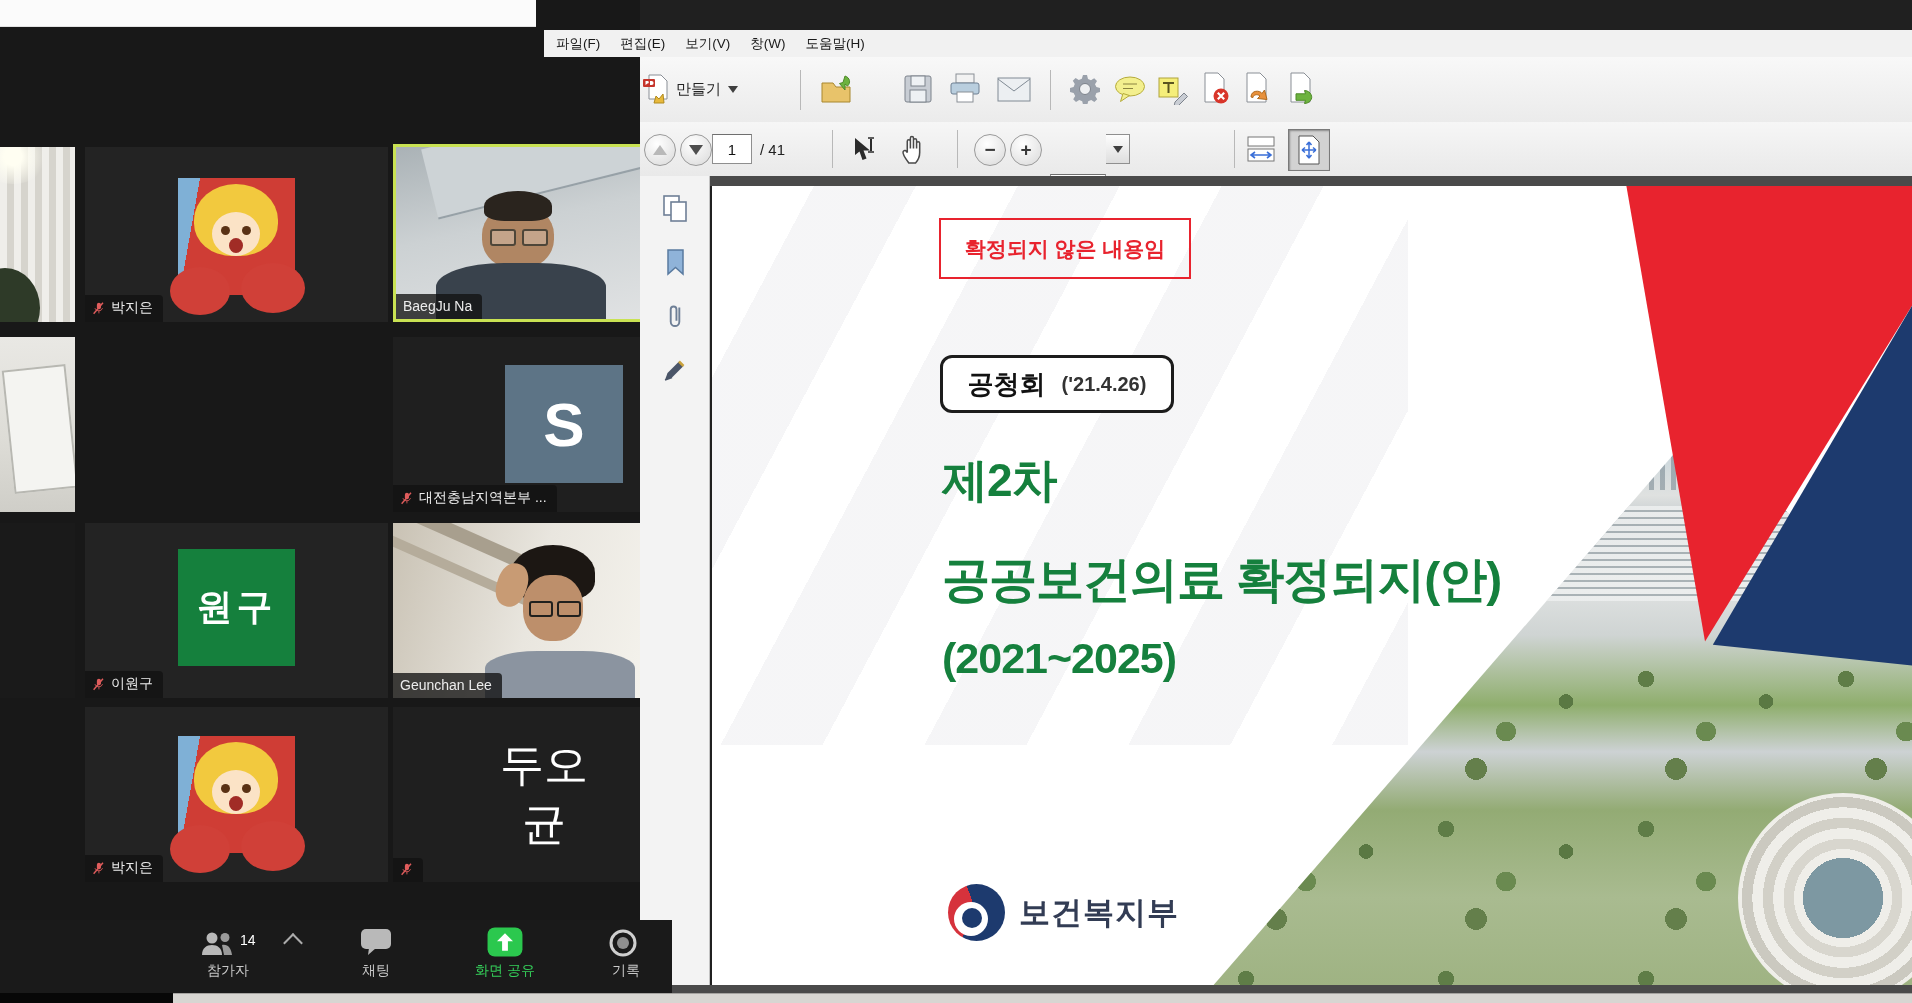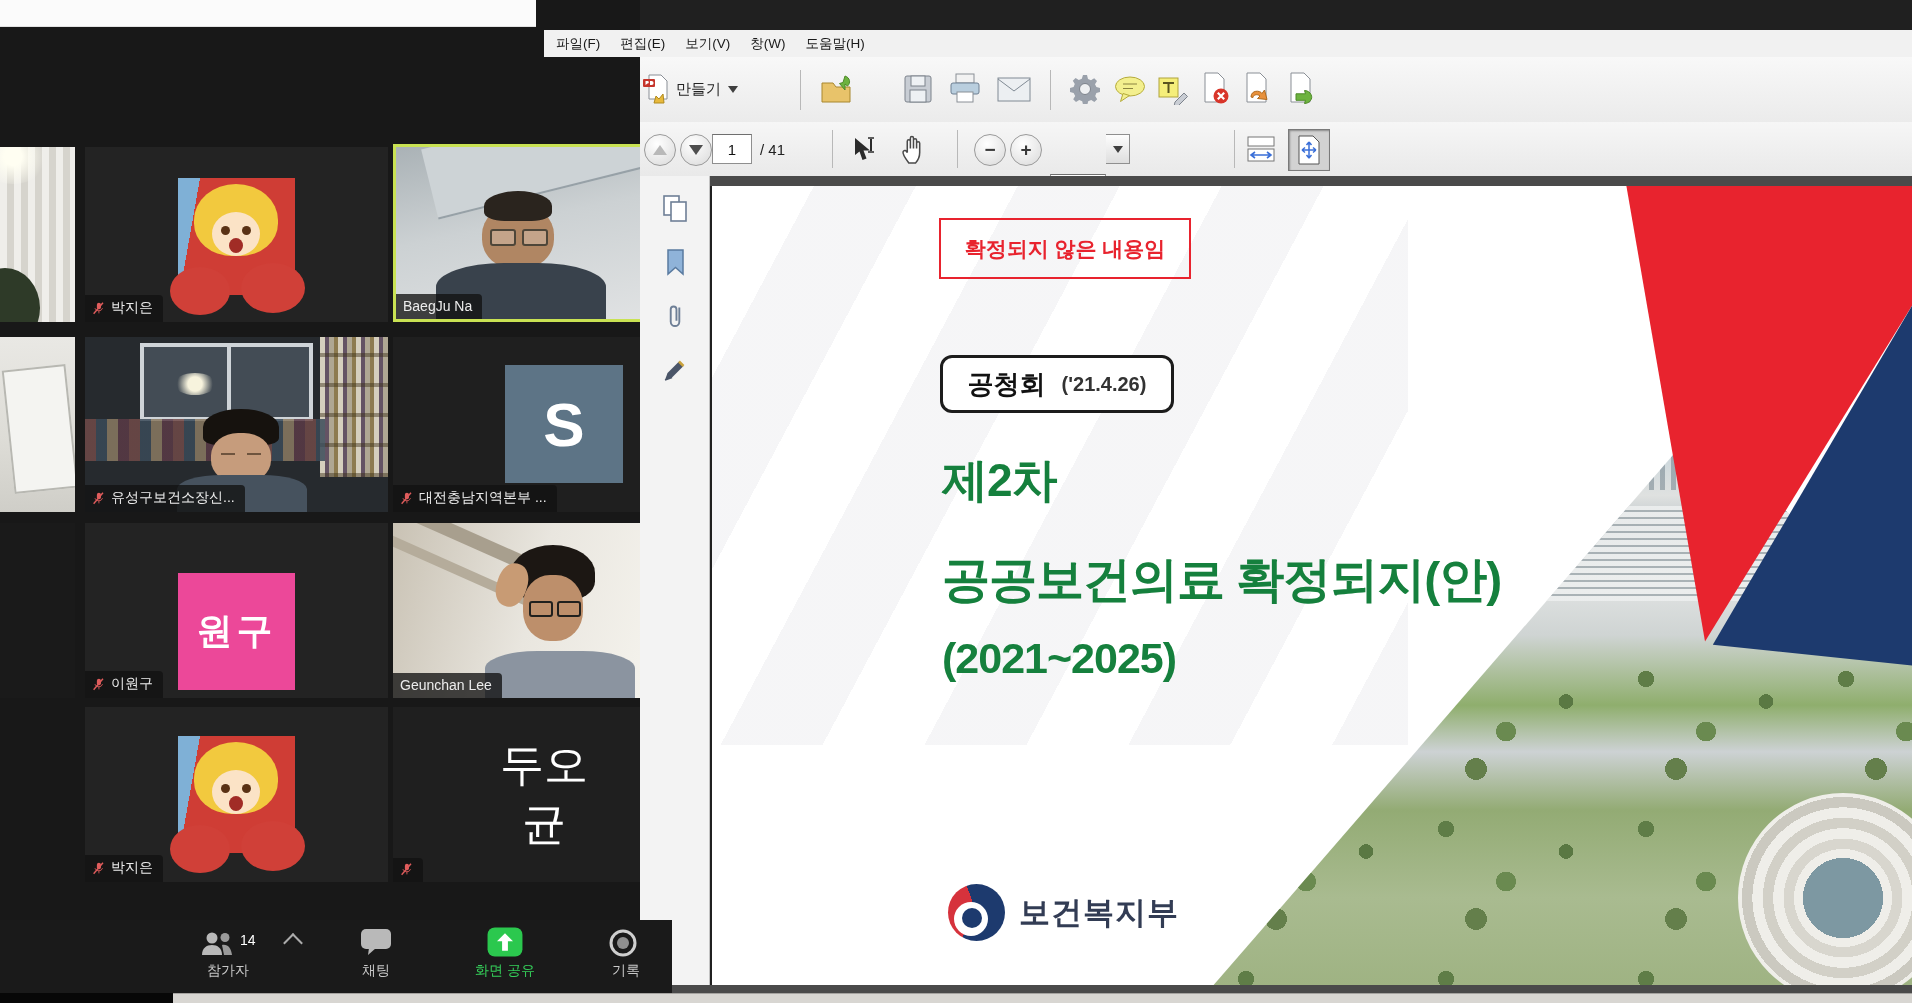--- a/index.html
+++ b/index.html
@@ -132,63 +132,38 @@
       <div class="nlabel">
         <span>BaegJu Na</span>
       </div>
     </div>
 
     <div class="tile" style="left:0;top:337px;width:75px;height:175px;">
       <div class="abs" style="inset:0;background:linear-gradient(180deg,#e9e8e4 0%,#dddcd6 60%,#cfcec8 100%);"></div>
       <div class="abs" style="left:8px;top:30px;width:60px;height:120px;background:#f4f4f1;border:2px solid #b8b8b2;transform:rotate(-6deg);"></div>
     </div>
 
-    <div class="tile" style="left:85px;top:337px;width:303px;height:175px;background:#262a2e;">
-      <div class="abs" style="left:55px;top:6px;width:165px;height:70px;background:#434c55;border:4px solid #cfd4d8;">
-        <div class="abs" style="left:50%;top:0;width:4px;height:100%;background:#cfd4d8;"></div>
-        <div class="abs" style="left:30px;top:26px;width:42px;height:22px;border-radius:50%;background:radial-gradient(circle,#f7f3dd 30%,rgba(247,243,221,0) 75%);"></div>
-      </div>
-      <div class="abs" style="right:0;top:0;width:68px;height:140px;background:#8d7b50;">
-        <div class="abs" style="inset:0;background:repeating-linear-gradient(0deg,rgba(40,30,10,.45) 0 4px,transparent 4px 30px),repeating-linear-gradient(90deg,#e8e4da 0 5px,#5a4a6a 5px 9px,#b8b2a4 9px 14px,transparent 14px 18px);opacity:.8;"></div>
-      </div>
-      <div class="abs" style="left:0;top:82px;width:240px;height:42px;background:repeating-linear-gradient(90deg,#704a48 0 11px,#3a4a58 11px 22px,#8a7a62 22px 33px,#5a3a46 33px 44px);opacity:.85;"></div>
-      <div class="abs" style="left:118px;top:72px;width:76px;height:36px;border-radius:50% 50% 20% 20%;background:#16120e;"></div>
-      <div class="abs" style="left:126px;top:96px;width:60px;height:50px;border-radius:45%;background:#c69c7c;">
-        <div class="abs" style="left:10px;top:20px;width:14px;height:2px;background:#6e543e;"></div>
-        <div class="abs" style="left:36px;top:20px;width:14px;height:2px;background:#6e543e;"></div>
-      </div>
-      <div class="abs" style="left:92px;top:138px;width:130px;height:40px;border-radius:35% 35% 0 0;background:#46525e;"></div>
-      <div class="nlabel">
-        <svg width="13" height="15" viewBox="0 0 16 16">
-            <rect x="6" y="1" width="5" height="8" rx="2.5" fill="#e05c5c"></rect>
-            <path d="M3.5 7.5a5 5 0 0 0 9.5 0" stroke="#e05c5c" fill="none"></path>
-            <line x1="8.5" y1="9.5" x2="8.5" y2="14" stroke="#e05c5c"></line>
-            <line x1="2" y1="14.5" x2="13.5" y2="1" stroke="#e05c5c" stroke-width="1.7"></line>
-          </svg>
-        <span>유성구보건소장신...</span>
-      </div>
-    </div>
 
     <div class="tile" style="left:393px;top:337px;width:247px;height:175px;background:#1f1f1f;">
       <div class="sq-avatar" style="left:112px;top:28px;width:118px;height:118px;background:#5d7486;font-size:62px;font-weight:600;">S</div>
       <div class="nlabel">
         <svg width="13" height="15" viewBox="0 0 16 16">
             <rect x="6" y="1" width="5" height="8" rx="2.5" fill="#e05c5c"></rect>
             <path d="M3.5 7.5a5 5 0 0 0 9.5 0" stroke="#e05c5c" fill="none"></path>
             <line x1="8.5" y1="9.5" x2="8.5" y2="14" stroke="#e05c5c"></line>
             <line x1="2" y1="14.5" x2="13.5" y2="1" stroke="#e05c5c" stroke-width="1.7"></line>
           </svg>
         <span>대전충남지역본부 ...</span>
       </div>
     </div>
 
     <div class="tile" style="left:0;top:523px;width:75px;height:175px;background:#1a1a1a;"></div>
 
     <div class="tile" style="left:85px;top:523px;width:303px;height:175px;">
-      <div class="sq-avatar" style="left:93px;top:26px;width:117px;height:117px;background:#ec4899;font-size:36px;font-weight:600;letter-spacing:4px;margin-top:24px;">원구</div>
+      <div class="sq-avatar" style="left:93px;top:26px;width:117px;height:117px;background:#15803d;font-size:36px;font-weight:600;letter-spacing:4px;">원구</div>
       <div class="nlabel">
         <svg width="13" height="15" viewBox="0 0 16 16">
             <rect x="6" y="1" width="5" height="8" rx="2.5" fill="#e05c5c"></rect>
             <path d="M3.5 7.5a5 5 0 0 0 9.5 0" stroke="#e05c5c" fill="none"></path>
             <line x1="8.5" y1="9.5" x2="8.5" y2="14" stroke="#e05c5c"></line>
             <line x1="2" y1="14.5" x2="13.5" y2="1" stroke="#e05c5c" stroke-width="1.7"></line>
           </svg>
         <span>이원구</span>
       </div>
     </div>

